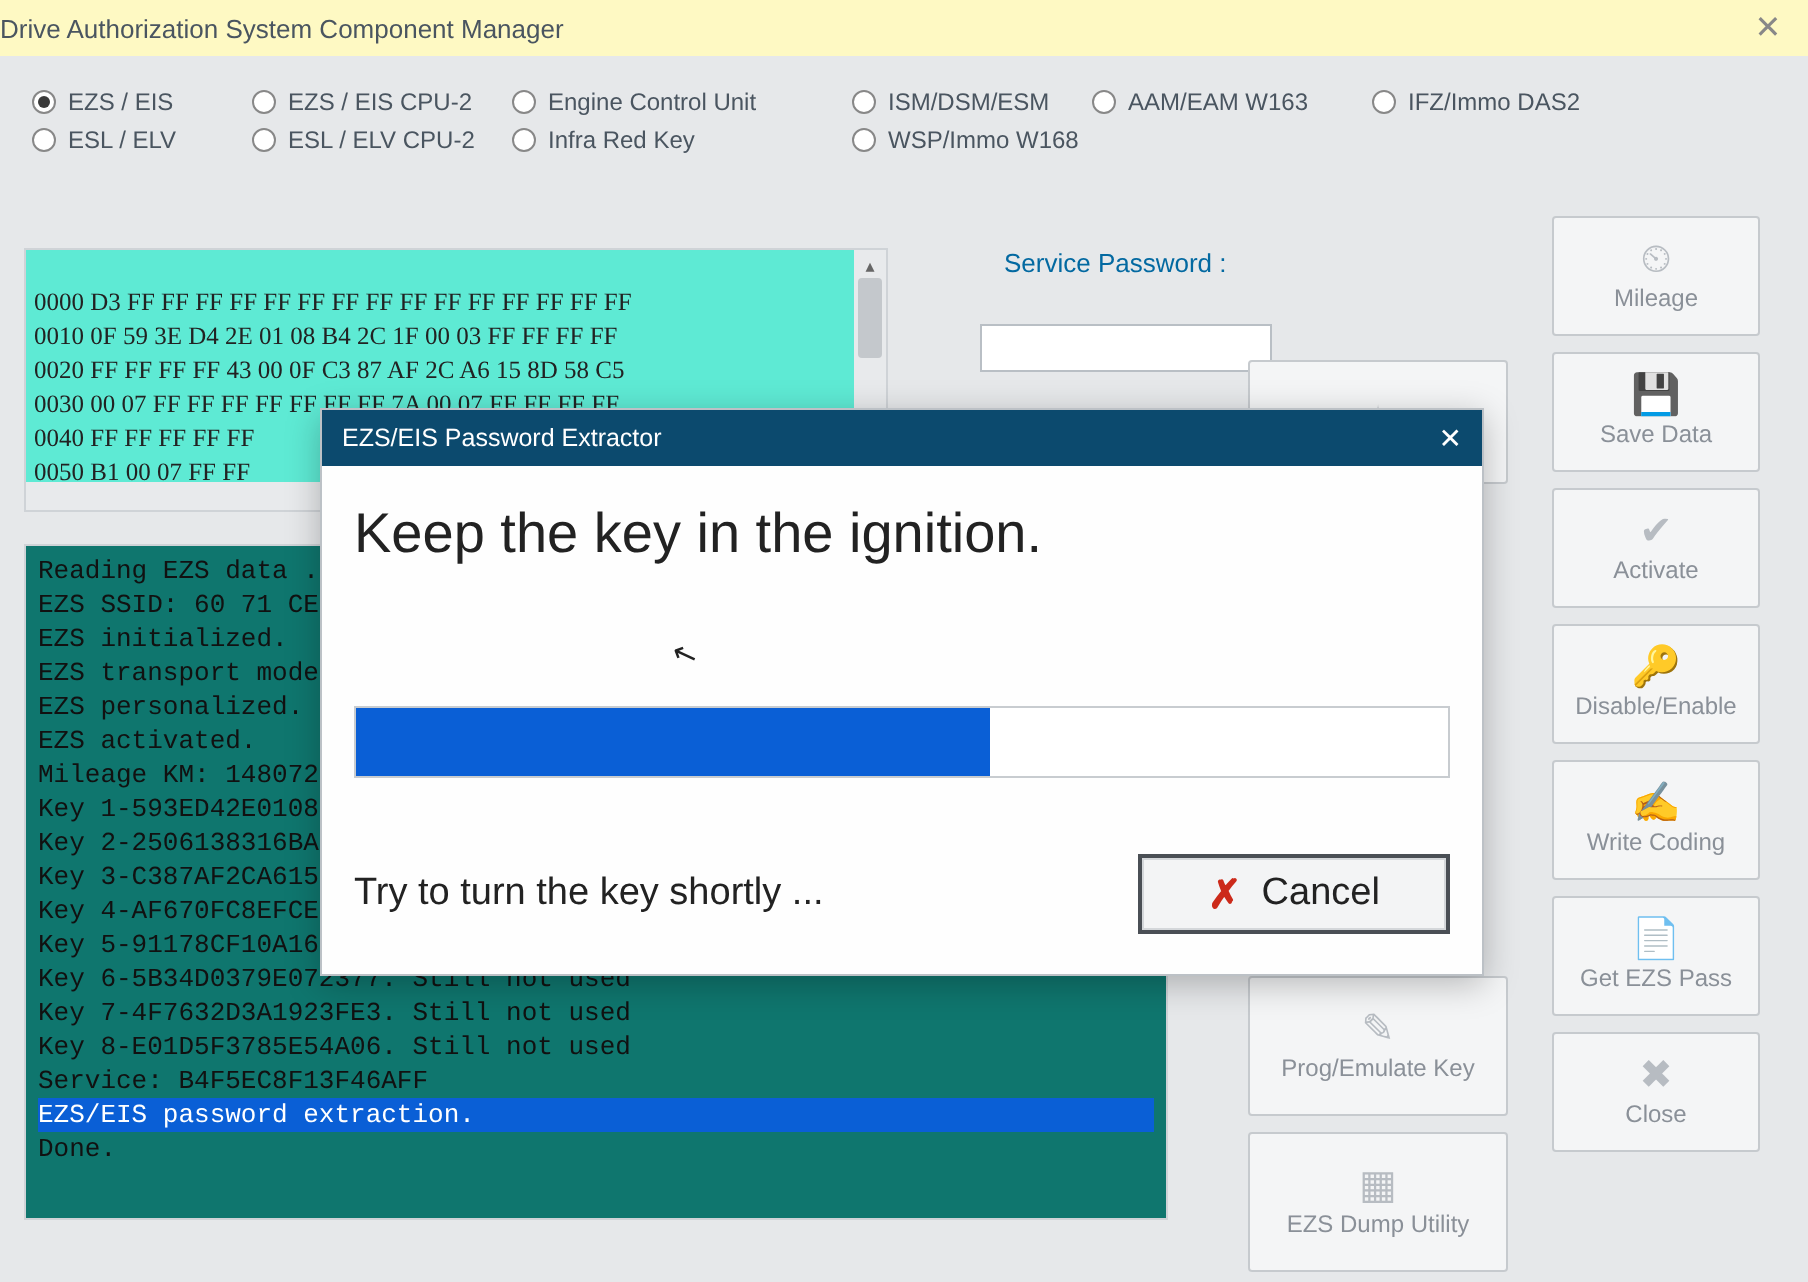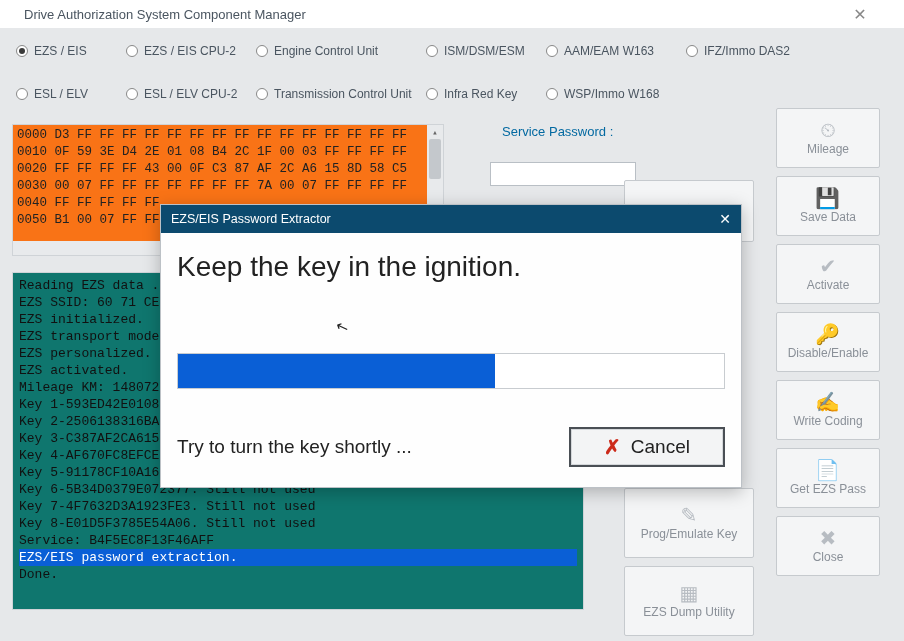--- a/index.html
+++ b/index.html
@@ -7,43 +7,43 @@
     font-family: "Segoe UI", Tahoma, sans-serif;
     font-size: 12px;
     background: #e6e8ea;
     width: 904px;
     height: 641px;
     overflow: hidden;
     position: relative;
   }
   .titlebar {
     height: 28px;
-    background: #ffffff;
-    display: flex;
-    align-items: center;
-    padding: 0 24px;
+    background: #fef9c3;
+    display: flex;
+    align-items: center;
+    padding: 0 0;
     color: #4a5560;
     font-size: 13px;
   }
   .titlebar .tb-close {
     margin-left: auto;
     width: 40px;
     text-align: center;
     color: #888;
     font-size: 16px;
     cursor: default;
   }
   .content {
     position: relative;
     padding: 6px 10px 10px 10px;
   }
   .radio-grid {
     display: grid;
     grid-template-columns: 110px 130px 170px 120px 140px 120px;
-    row-gap: 29px;
+    row-gap: 5px;
     padding: 10px 6px 16px 6px;
     color: #4a5560;
     font-size: 12px;
   }
   .radio-item {
     display: flex;
     align-items: center;
     gap: 6px;
     white-space: nowrap;
   }
@@ -63,26 +63,26 @@
     height: 6px;
     background: #3a3a3a;
     border-radius: 50%;
   }
   .hex-area {
     position: absolute;
     left: 12px;
     top: 96px;
     width: 432px;
     height: 132px;
-    background: #f97316;
+    background: #5eead4;
     border: 1px solid #cfd3d7;
-    font-family: Liberation Mono, monospace;
+    font-family: Liberation Serif, serif;
     font-size: 12.5px;
     color: #222;
-    padding: 2px 4px;
+    padding: 18px 4px;
     overflow: hidden;
     white-space: pre;
     line-height: 17px;
   }
   .hex-scroll {
     position: absolute;
     right: 0;
     top: 0;
     width: 16px;
     height: 100%;
@@ -298,24 +298,20 @@
         <span class="radio-dot"></span>
         <span>IFZ/Immo DAS2</span>
       </div>
     <div class="radio-item">
         <span class="radio-dot"></span>
         <span>ESL / ELV</span>
       </div>
     <div class="radio-item">
         <span class="radio-dot"></span>
         <span>ESL / ELV CPU-2</span>
-      </div>
-    <div class="radio-item">
-        <span class="radio-dot"></span>
-        <span>Transmission Control Unit</span>
       </div>
     <div class="radio-item">
         <span class="radio-dot"></span>
         <span>Infra Red Key</span>
       </div>
     <div class="radio-item">
         <span class="radio-dot"></span>
         <span>WSP/Immo W168</span>
       </div>
   </div>

